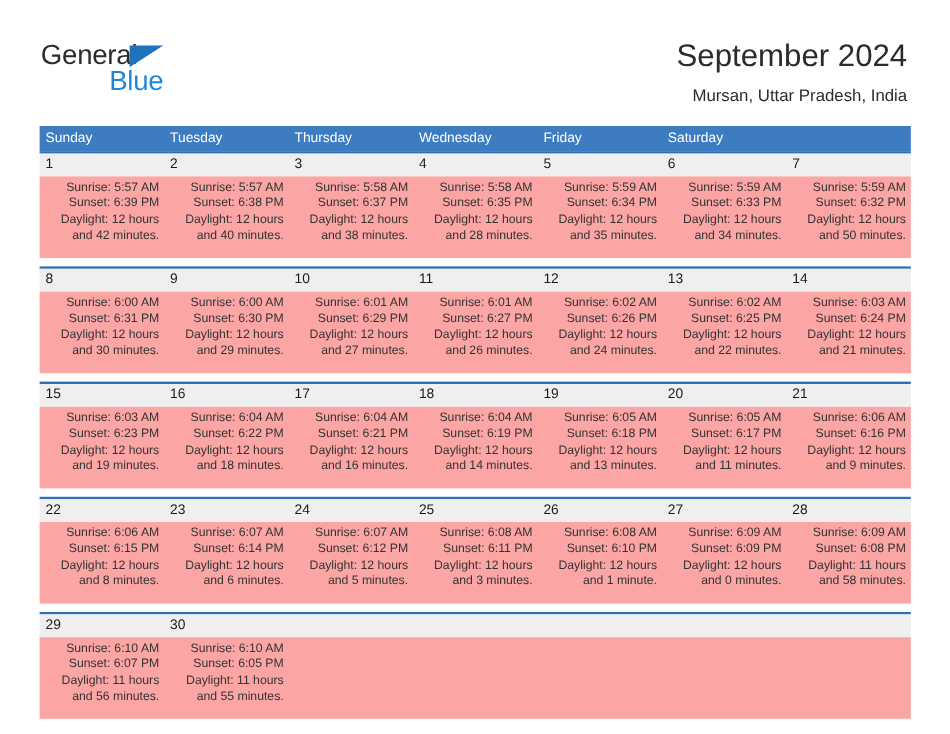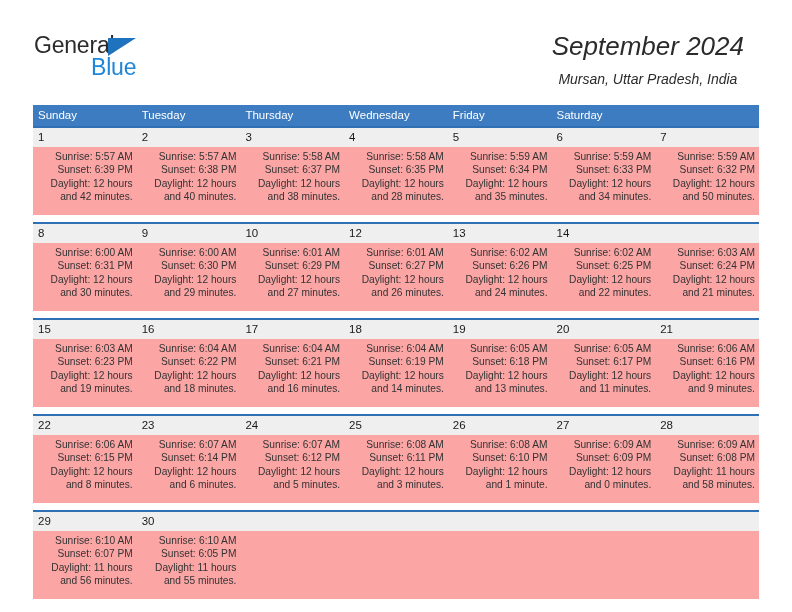--- a/index.html
+++ b/index.html
@@ -58,38 +58,36 @@
     position: absolute;
     left: 57px;
     top: 22px;
     font-size: 23px;
     letter-spacing: -0.2px;
     color: #1f86d8;
     font-family: "Liberation Sans", sans-serif;
   }
   .title-block {
     position: absolute;
-    right: 48px;
+    right: 36px;
     top: 30px;
     text-align: right;
-    font-style: italic;
   }
   .cal-title {
     font-size: 26px;
     color: #2b2b2b;
     line-height: 32px;
     white-space: nowrap;
   }
   .cal-subtitle {
     font-size: 14px;
     color: #2b2b2b;
     line-height: 20px;
     margin-top: 7px;
     white-space: nowrap;
-    text-align: center;
   }
 
   
   .calendar {
     position: absolute;
     left: 33px;
     top: 105px;
     width: 726px;
   }
   .grid-row {
@@ -236,20 +234,21 @@
           <div>and 50 minutes.</div>
         </div>
       </div>
     </div>
 
     <div class="week">
       <div class="week-dates">
         <div class="date-cell">8</div>
         <div class="date-cell">9</div>
         <div class="date-cell">10</div>
+        <div class="date-cell">11</div>
         <div class="date-cell">12</div>
         <div class="date-cell">13</div>
         <div class="date-cell">14</div>
       </div>
       <div class="week-body">
         <div class="info-cell">
           <div>Sunrise: 6:00 AM</div>
           <div>Sunset: 6:31 PM</div>
           <div>Daylight: 12 hours</div>
           <div>and 30 minutes.</div>

